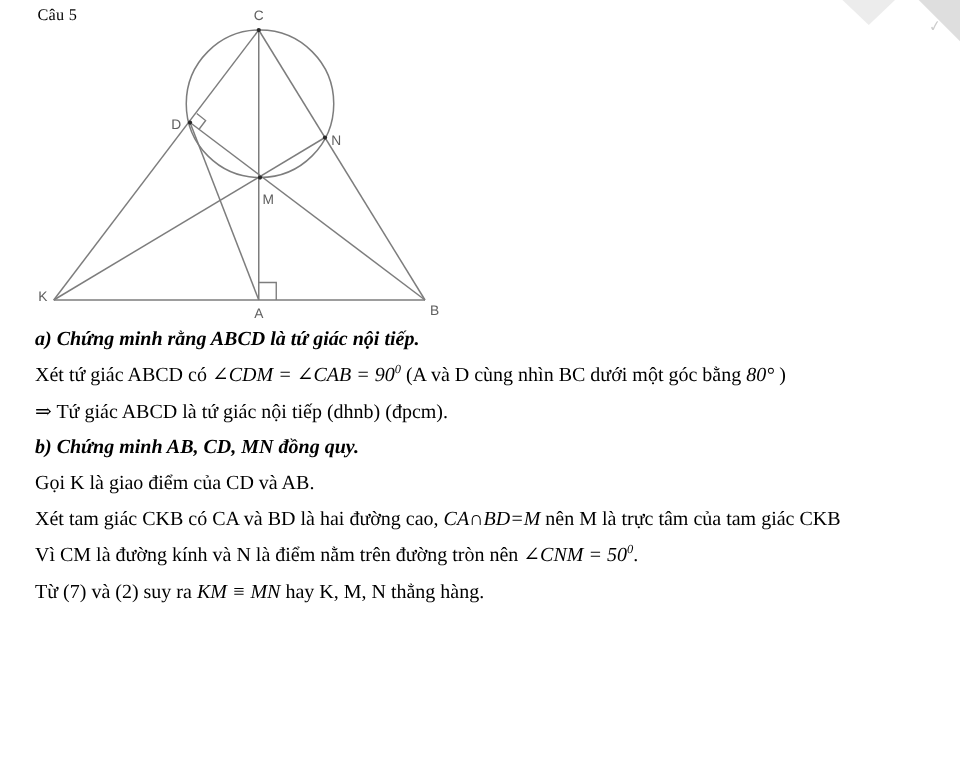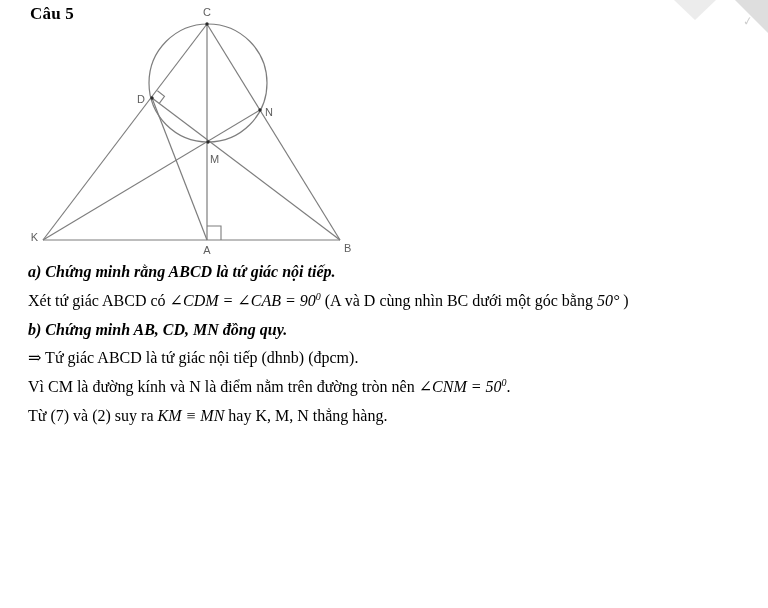--- a/index.html
+++ b/index.html
@@ -4,21 +4,21 @@
 <style>
   html,body{margin:0;padding:0;}
   body{
     width:768px;height:608px;background:#ffffff;overflow:hidden;
     font-family:"Liberation Serif","DejaVu Serif",serif;color:#000;
     position:relative;
   }
   .page{position:absolute;inset:0;background:#fff;}
   .problem-title{
     position:absolute;left:30px;top:4px;
-    font-size:17px;font-weight:bold;letter-spacing:.2px;
+    font-size:13px;font-weight:normal;letter-spacing:.2px;
   }
   
   .fold-corner{position:absolute;top:0;right:0;width:0;height:0;
     border-top:33px solid #dedede;border-left:33px solid transparent;}
   .fold-peak{position:absolute;top:0;right:52px;width:0;height:0;
     border-top:20px solid #ececec;border-left:21px solid transparent;border-right:21px solid transparent;}
   .fold-check{position:absolute;top:14px;right:15px;color:#cdcdcd;
     font-size:12px;font-family:"Liberation Sans",sans-serif;transform:rotate(-8deg);}
   
   svg.figure{position:absolute;left:0;top:0;}
@@ -73,20 +73,22 @@
     <text class="ptlabel" x="145" y="103" text-anchor="end">D</text>
     <text class="ptlabel" x="265" y="116" text-anchor="start">N</text>
     <text class="ptlabel" x="210" y="163" text-anchor="start">M</text>
     <text class="ptlabel" x="38" y="241" text-anchor="end">K</text>
     <text class="ptlabel" x="207" y="254" text-anchor="middle">A</text>
     <text class="ptlabel" x="344" y="252" text-anchor="start">B</text>
   </svg>
 
   <div class="solution" id="solution">
       <p><span class="seg-heading">a) Chứng minh rằng ABCD là tứ giác nội tiếp.</span></p>
-      <p><span class="seg-body">Xét tứ giác ABCD có </span><span class="seg-math">∠CDM = ∠CAB = 90</span><span class="seg-sup">0</span><span class="seg-body"> (A và D cùng nhìn BC dưới một góc bằng </span><span class="seg-math">50°</span><span class="seg-body"> )</span></p>
+      <p><span class="seg-body">Xét tứ giác ABCD có </span><span class="seg-math">∠CDM = ∠CAB = 90</span><span class="seg-sup">0</span><span class="seg-body"> (A và D cùng nhìn BC dưới một góc bằng </span><span class="seg-math">80°</span><span class="seg-body"> )</span></p>
+      <p><span class="seg-body">⇒ Tứ giác ABCD là tứ giác nội tiếp (dhnb) (đpcm).</span></p>
       <p><span class="seg-heading">b) Chứng minh AB, CD, MN đồng quy.</span></p>
-      <p><span class="seg-body">⇒ Tứ giác ABCD là tứ giác nội tiếp (dhnb) (đpcm).</span></p>
+      <p><span class="seg-body">Gọi K là giao điểm của CD và AB.</span></p>
+      <p><span class="seg-body">Xét tam giác CKB có CA và BD là hai đường cao, </span><span class="seg-math">CA∩BD=M</span><span class="seg-body"> nên M là trực tâm của tam giác CKB</span></p>
       <p><span class="seg-body">Vì CM là đường kính và N là điểm nằm trên đường tròn nên </span><span class="seg-math">∠CNM = 50</span><span class="seg-sup">0</span><span class="seg-body">.</span></p>
       <p><span class="seg-body">Từ (7) và (2) suy ra </span><span class="seg-math">KM ≡ MN</span><span class="seg-body"> hay K, M, N thẳng hàng.</span></p>
     </div>
 
 </div>
 
 </body></html>

